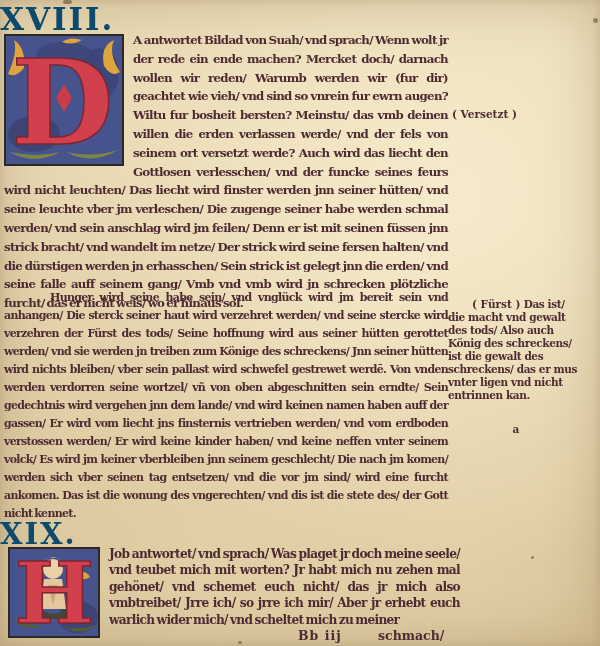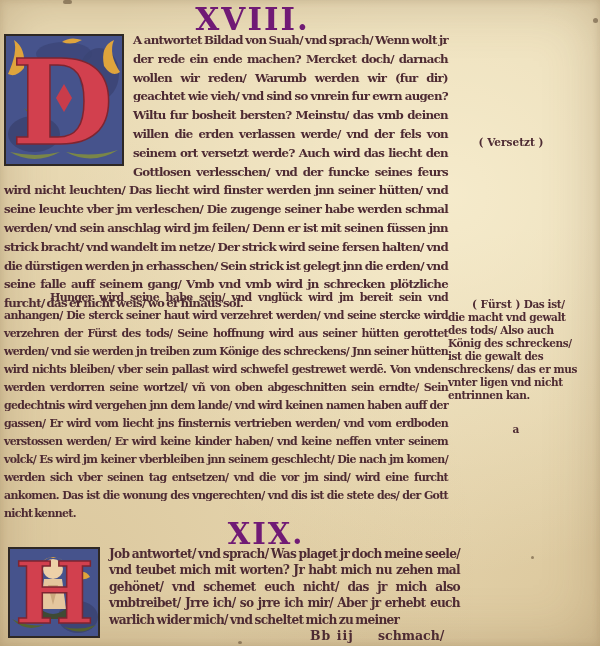--- a/index.html
+++ b/index.html
@@ -8,49 +8,49 @@
     background:
       radial-gradient(ellipse at 75% 30%, rgba(255,248,222,.55), rgba(0,0,0,0) 60%),
       radial-gradient(ellipse at 10% 90%, rgba(160,120,60,.18), rgba(0,0,0,0) 55%),
       radial-gradient(ellipse at 95% 95%, rgba(170,130,70,.20), rgba(0,0,0,0) 45%),
       #e9dab4;
     font-family:"DejaVu Serif", serif;
   }
   .vignette{position:absolute;inset:0;pointer-events:none;
     box-shadow:inset 0 0 55px rgba(110,80,40,.28), inset 0 0 8px rgba(110,80,40,.18);}
   .chap-head{
-    position:absolute;text-align:center;color:#701a75;font-weight:bold;
+    position:absolute;color:#0c4a6e;font-weight:bold;
     letter-spacing:2px;
   }
   #head-xviii{top:1px;left:0;width:505px;font-size:31px;}
   #head-xix{top:517px;left:0;width:532px;font-size:29px;}
   .body-par{
     color:#4e2b33;font-weight:bold;text-align:justify;
     font-size:11.8px;line-height:18.8px;letter-spacing:-0.7px;word-spacing:-1.4px;
   }
   #par-xviii{position:absolute;top:31px;left:4px;width:444px;}
   #cap-d{float:left;width:120px;height:132px;margin:3px 9px 2px 0;}
   #par-hunger{position:absolute;top:289px;left:4px;width:444px;text-indent:46px;
     font-size:11px;line-height:18px;}
   #par-xix{position:absolute;top:546px;left:8px;width:452px;
     font-size:12.2px;line-height:16.4px;}
   #cap-h{float:left;width:92px;height:91px;margin:1px 9px 0 0;}
   .note{
     position:absolute;color:#4e2b33;font-weight:bold;
     font-size:10.5px;line-height:13px;letter-spacing:-0.4px;
   }
-  .note-head{text-align:center;letter-spacing:0;margin-top:28px;}
+  .note-head{letter-spacing:0;}
   .note-marker{text-align:center;letter-spacing:0;}
   #note-versetzt{left:452px;top:108px;width:118px;}
   #note-fuerst{left:448px;top:298px;width:136px;}
   #note-erndten{left:452px;top:423px;width:128px;}
   .note-inline-head{letter-spacing:0;margin-left:24px;}
   .footer-row{position:absolute;top:628px;left:0;width:460px;height:18px;
     color:#4e2b33;font-weight:bold;font-size:12.5px;}
-  #sig-mark{position:absolute;left:310px;letter-spacing:1px;}
+  #sig-mark{position:absolute;left:298px;letter-spacing:1px;}
   #catchword{position:absolute;left:378px;}
   .speck{position:absolute;background:#5a4630;border-radius:50%;opacity:.55;}
   svg text{font-family:"DejaVu Serif",serif;font-weight:bold;}
 </style>
 </head>
 <body>
 
 <div class="vignette"></div>
 
 <div id="head-xviii" class="chap-head">XVIII.</div>

